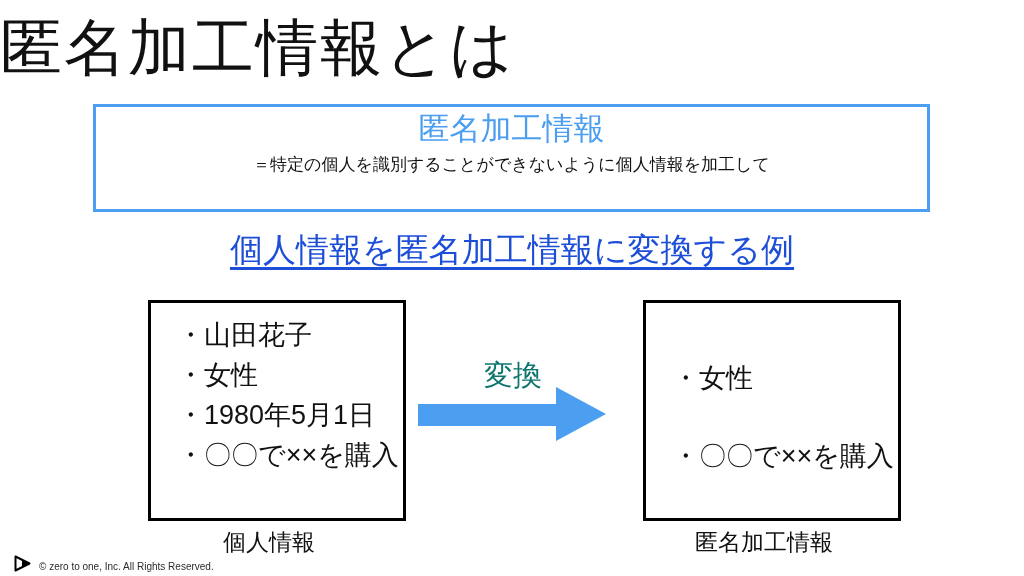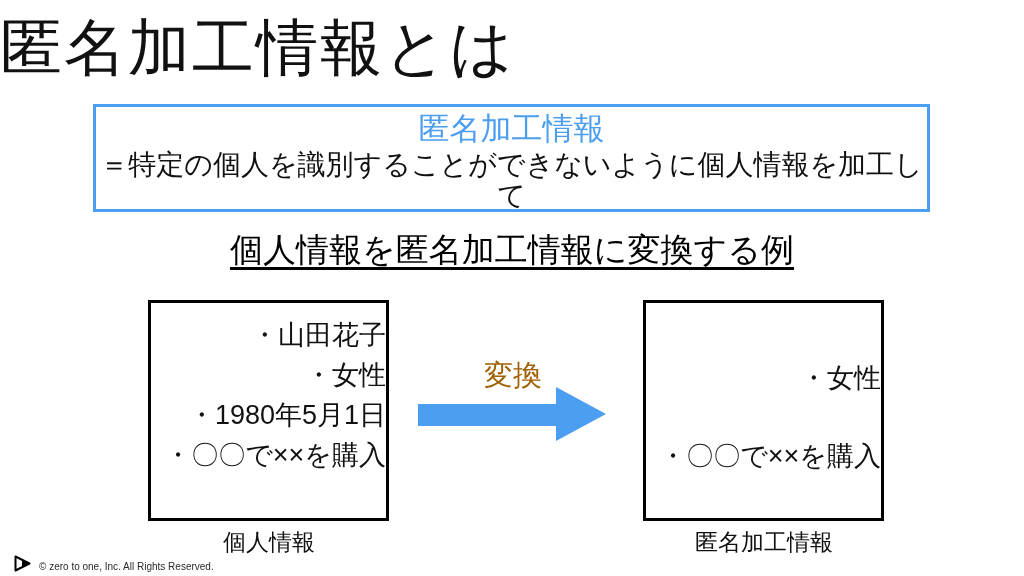--- a/index.html
+++ b/index.html
@@ -10,46 +10,46 @@
   .title {
     position:absolute; top:2px; left:0; width:100%;
     text-align:left; font-size:62px; line-height:92px; letter-spacing:2px;
     color:#111111;
   }
   .def-box {
     position:absolute; left:93px; top:104px; width:831px; height:102px;
     border:3px solid #4C9EF0; background:#ffffff; text-align:center;
   }
   .def-heading { color:#4C9EF0; font-size:31px; line-height:40px; margin-top:2px; }
-  .def-line { font-size:28px; line-height:31px; color:#111111; }
+  .def-line { font-size:17px; line-height:31px; color:#111111; }
   .example-heading {
     position:absolute; top:228px; left:0; width:100%; text-align:center;
-    font-size:33px; line-height:44px; color:#000000;
+    font-size:33px; line-height:44px; color:#1d4ed8;
     text-decoration:underline; text-underline-offset:6px;
   }
   .data-box {
     position:absolute; top:300px; width:226px; height:203px;
     border:3px solid #000000; background:#ffffff;
-    padding:12px 0 0 9px; font-size:27px;text-align:right;
+    padding:12px 0 0 26px; font-size:27px;
   }
   .data-box.left  { left:148px; }
   .data-box.right { left:643px; }
   .line { line-height:40px; white-space:nowrap; color:#111111; }
   .line.cont { margin-left:27px; }
   .line.gap-top { margin-top:43px; }
   .line.gap-mid { margin-top:38px; }
   .box-caption {
     position:absolute; top:522px; width:242px; text-align:center;
     font-size:23px; line-height:40px; color:#111111;
   }
   .box-caption.left  { left:148px; }
   .box-caption.right { left:643px; }
   .arrow-group { position:absolute; left:418px; top:360px; width:190px; height:78px; }
   .arrow-label {
-    text-align:center; color:#a16207; font-size:29px; line-height:30px;
+    text-align:center; color:#0f766e; font-size:29px; line-height:30px;
     margin-bottom:0;
   }
   .arrow-svg { display:block; margin-top:-5px; }
   .footer {
     position:absolute; left:14px; top:552px; height:20px;
     display:flex; align-items:flex-end; gap:7px;
     font-size:10px; color:#2a2a2a;
   }
   .footer-logo { display:block; }
 </style>

